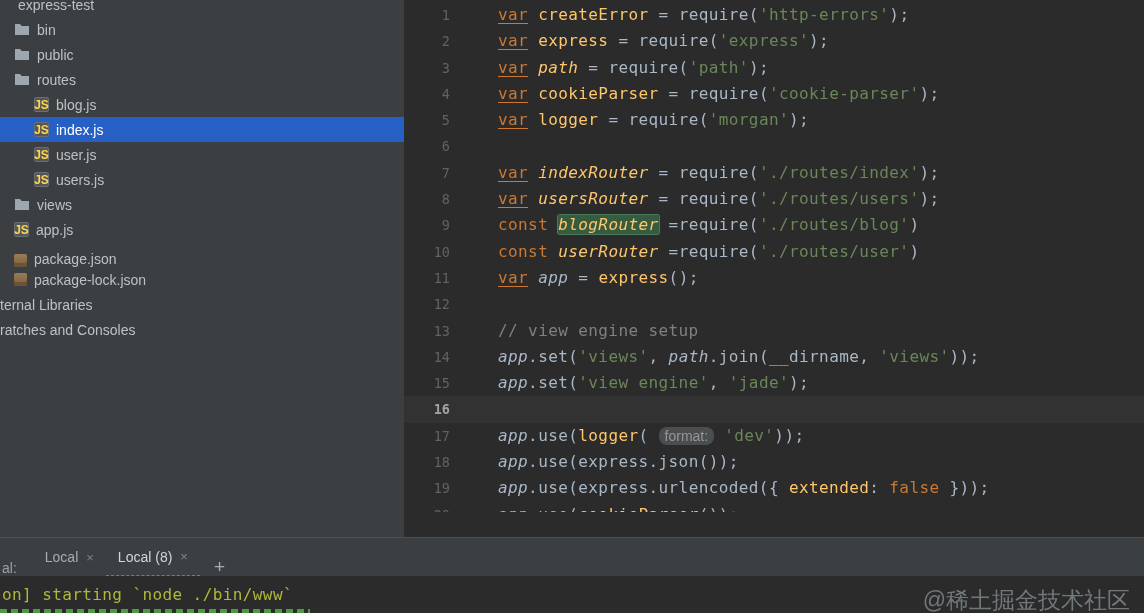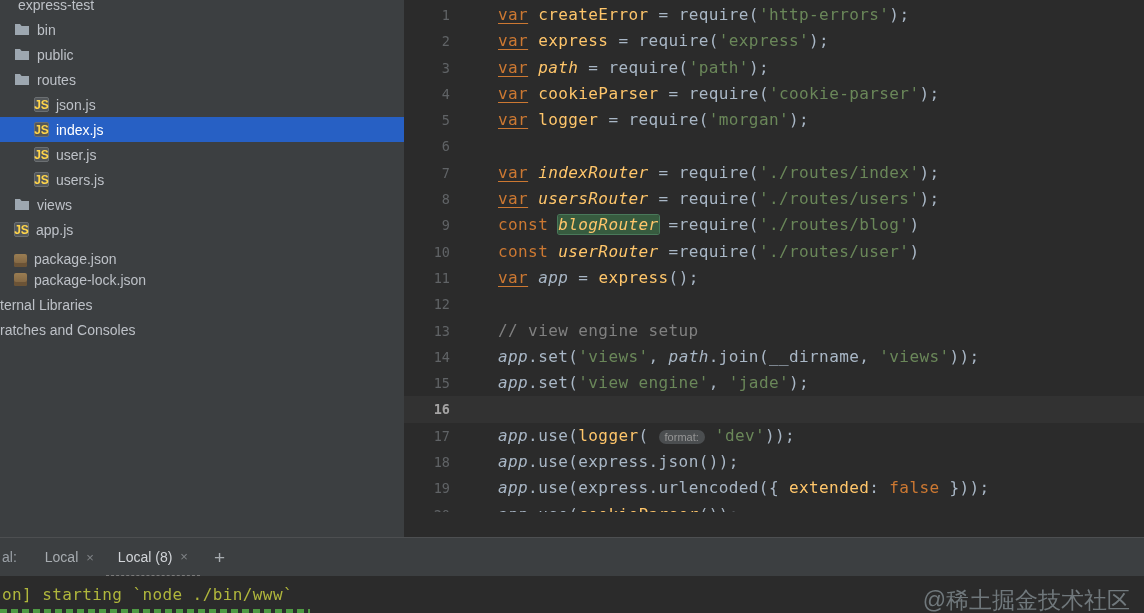--- a/index.html
+++ b/index.html
@@ -32,26 +32,26 @@
   .k{color:#cc7832;}
   .kv{color:#cc7832;text-decoration:underline;text-underline-offset:3px;}
   .s{color:#6a8759;}
   .d{color:#a9b7c6;}
   .f{color:#ffc66b;}
   .fi{color:#ffc66b;font-style:italic;}
   .di{color:#a9b7c6;font-style:italic;}
   .c{color:#808080;}
   .hl{background:#375b3f;border-radius:2px;box-shadow:0 0 0 1px #49795a;}
   .hint{background:#4b4e50;color:#969696;border-radius:8px;padding:1px 6px;
-        font-family:"Liberation Sans",sans-serif;font-size:11px;letter-spacing:0;font-style:normal;}
+        font-family:"Liberation Sans",sans-serif;font-size:14px;letter-spacing:0;font-style:normal;}
 
   
   .bottom{position:absolute;left:0;top:537px;width:1144px;height:76px;background:#2b2b2b;
           border-top:1px solid #4d4f51;box-sizing:border-box;}
-  .tabs{height:38px;background:#3c3f41;display:flex;align-items:center;color:#a7acb0;font-size:14px;padding-left:2px;box-sizing:border-box;}
+  .tabs{height:38px;background:#3c3f41;display:flex;align-items:flex-end;color:#a7acb0;font-size:14px;padding-left:2px;box-sizing:border-box;}
   .tlabel{margin-right:16px;color:#9aa0a6;}
   .tabsrow{display:flex;height:100%;}
   .tab{display:flex;align-items:center;gap:8px;padding:0 12px;height:100%;box-sizing:border-box;cursor:default;}
   .tab.active{border-bottom:1px dashed #7a7a7a;color:#d2d5d9;}
   .tclose{color:#808487;font-size:13px;}
   .plus{margin-left:14px;color:#a7acb0;font-size:19px;line-height:1;}
   .term{position:absolute;left:0;top:38px;right:0;bottom:0;background:#2b2b2b;}
   .outtext{position:absolute;left:2px;top:9px;color:#b0b73c;font-size:16px;letter-spacing:0.4px;
            font-family:"DejaVu Sans Mono",monospace;white-space:pre;}
   .watermark{position:absolute;right:14px;top:9px;color:#70787c;font-size:23px;}
@@ -87,21 +87,21 @@
         <div class="trow" style="padding-left: 14px;">
           <span class="ticon">
             <svg width="16" height="13" viewBox="0 0 16 13">
               <path d="M1 1h5l1.6 2H15v9H1z" fill="#9da7b0"></path>
             </svg>
           </span>
           <span>routes</span>
         </div>
         <div class="trow" style="padding-left: 34px;">
           <span class="ticon jsicon">JS</span>
-          <span>json.js</span>
+          <span>blog.js</span>
         </div>
         <div class="trow sel" style="padding-left: 34px;">
           <span class="ticon jsicon">JS</span>
           <span>index.js</span>
         </div>
         <div class="trow" style="padding-left: 34px;">
           <span class="ticon jsicon">JS</span>
           <span>user.js</span>
         </div>
         <div class="trow" style="padding-left: 34px;">

